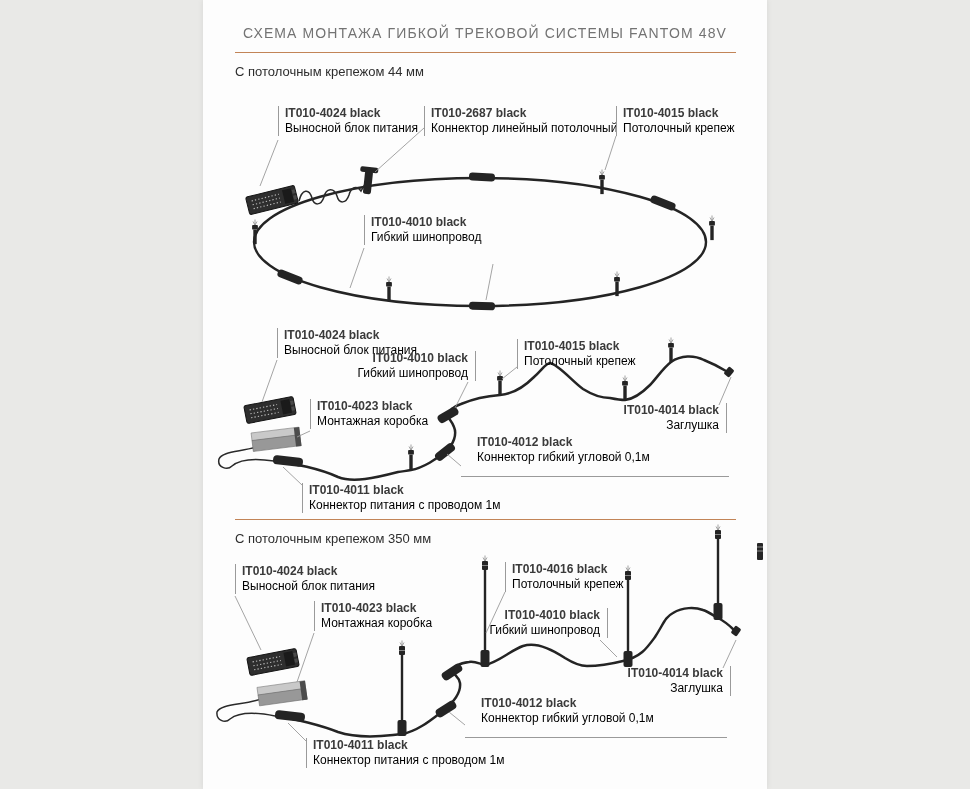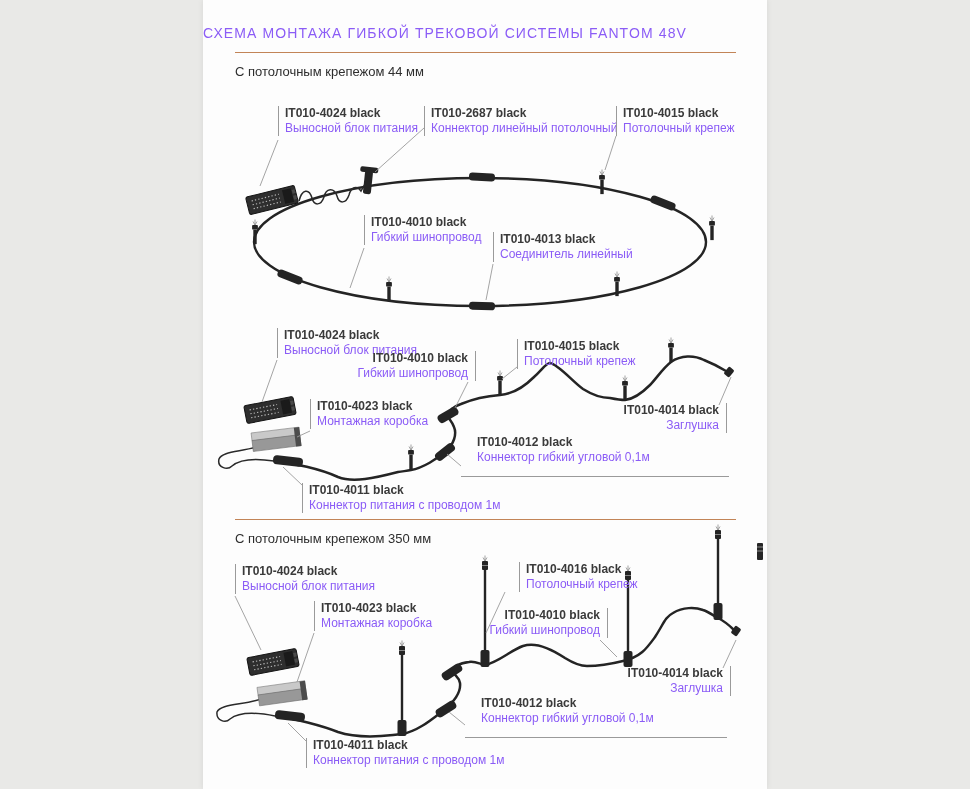--- a/index.html
+++ b/index.html
@@ -10,42 +10,42 @@
     position:relative;
     overflow:hidden;
   }
   .page{
     position:absolute;left:203px;top:0;width:564px;height:789px;
     background:#fdfdfd;
     box-shadow:0 0 6px rgba(0,0,0,0.08);
   }
   .title{
     position:absolute;left:0;right:0;top:25px;
-    text-align:left;
+    text-align:center;
     font-size:14px;letter-spacing:1.1px;
-    color:#8b5cf6;
+    color:#737373;
   }
   .divider{
     position:absolute;left:32px;width:501px;height:0;
     border-top:1.6px solid #c28457;
   }
   .sec-header{
     position:absolute;left:32px;
     font-size:13px;color:#2e2e2e;
   }
   .art{position:absolute;left:0;top:0;}
   .lbl{
     position:absolute;
     border-left:1px solid #9a9a9a;
     padding-left:6px;
     font-size:12px;line-height:15px;
     white-space:nowrap;
   }
   .lbl .code{color:#3a3a3a;font-weight:bold;}
-  .lbl .desc{color:#8b5cf6;}
+  .lbl .desc{color:#000000;}
   .lbl.right{
     border-left:none;border-right:1px solid #9a9a9a;
     padding-left:0;padding-right:7px;text-align:right;
   }
   .lbl.underlined{
     border-left:none;
     border-bottom:1px solid #9a9a9a;
     padding-left:16px;padding-bottom:11px;
   }
 </style>
@@ -220,24 +220,20 @@
     <div class="desc">Коннектор линейный потолочный</div>
   </div>
   <div class="lbl" style="left:413px;top:106px">
     <div class="code">IT010-4015 black</div>
     <div class="desc">Потолочный крепеж</div>
   </div>
   <div class="lbl" style="left:161px;top:215px">
     <div class="code">IT010-4010 black</div>
     <div class="desc">Гибкий шинопровод</div>
   </div>
-  <div class="lbl" style="left:290px;top:232px">
-    <div class="code">IT010-4013 black</div>
-    <div class="desc">Соединитель линейный</div>
-  </div>
 
   <div class="lbl" style="left:74px;top:328px">
     <div class="code">IT010-4024 black</div>
     <div class="desc">Выносной блок питания</div>
   </div>
   <div class="lbl right" style="left:115px;top:351px;width:150px">
     <div class="code">IT010-4010 black</div>
     <div class="desc">Гибкий шинопровод</div>
   </div>
   <div class="lbl" style="left:314px;top:339px">
@@ -262,21 +258,21 @@
   </div>
 
   <div class="lbl" style="left:32px;top:564px">
     <div class="code">IT010-4024 black</div>
     <div class="desc">Выносной блок питания</div>
   </div>
   <div class="lbl" style="left:111px;top:601px">
     <div class="code">IT010-4023 black</div>
     <div class="desc">Монтажная коробка</div>
   </div>
-  <div class="lbl" style="left:316px;top:562px">
+  <div class="lbl" style="left:302px;top:562px">
     <div class="code">IT010-4016 black</div>
     <div class="desc">Потолочный крепеж</div>
   </div>
   <div class="lbl right" style="left:247px;top:608px;width:150px">
     <div class="code">IT010-4010 black</div>
     <div class="desc">Гибкий шинопровод</div>
   </div>
   <div class="lbl right" style="left:410px;top:666px;width:110px">
     <div class="code">IT010-4014 black</div>
     <div class="desc">Заглушка</div>

